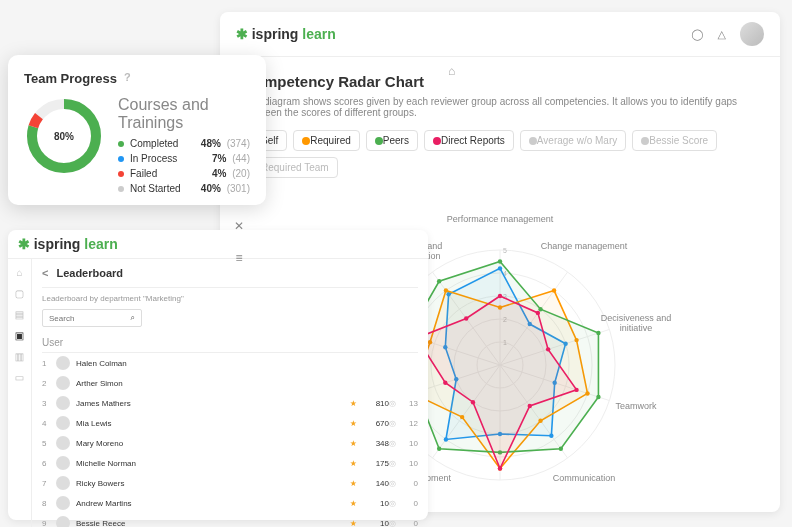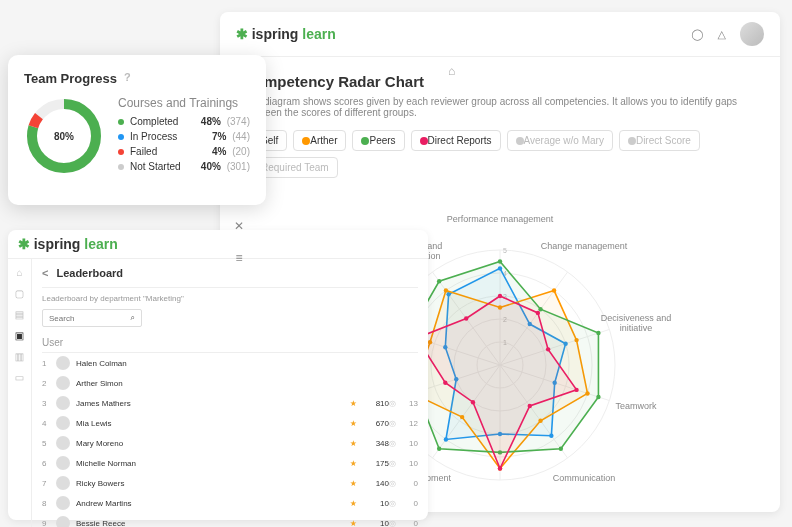--- a/index.html
+++ b/index.html
@@ -26,21 +26,21 @@
 .axis-label{font-size:9px;fill:#888;text-anchor:middle}
 
 
 .progress-card{position:absolute;left:8px;top:55px;width:258px;height:150px;background:#fff;border-radius:10px;box-shadow:0 4px 20px rgba(0,0,0,0.15);padding:16px;z-index:5}
 .progress-title{font-size:13px;font-weight:600;margin-bottom:10px;display:flex;gap:7px}
 .info-icon{color:#bbb;font-size:11px}
 .progress-body{display:flex;gap:14px}
 .donut-wrap{position:relative;width:80px;height:80px}
 .donut-pct{position:absolute;top:50%;left:50%;transform:translate(-50%,-50%);font-size:10px;font-weight:600}
 .progress-legend{flex:1}
-.leg-head{font-size:12px;color:#888;margin-bottom:6px}
+.leg-head{font-size:16px;color:#888;margin-bottom:6px}
 .leg-row{display:flex;align-items:center;font-size:10px;margin-bottom:4px}
 .leg-row .dot{margin-right:6px;width:6px;height:6px}
 .leg-row .val{margin-left:auto;font-weight:600}
 .leg-row .cnt{color:#aaa;margin-left:3px;font-weight:400}
 
 
 .leader-panel{position:absolute;left:8px;top:230px;width:420px;height:290px;background:#fff;border-radius:8px;box-shadow:0 2px 8px rgba(0,0,0,0.08);z-index:1}
 .leader-header{display:flex;align-items:center;padding:6px 10px;border-bottom:1px solid #eee;font-size:10px}
 .leader-body{display:flex}
 .side-rail{width:24px;border-right:1px solid #eee;display:flex;flex-direction:column;align-items:center;gap:10px;padding-top:8px}
@@ -85,37 +85,37 @@
   <div class="radar-body">
     <div class="radar-title">Competency Radar Chart</div>
     <div class="radar-desc">The diagram shows scores given by each reviewer group across all competencies. It allows you to identify gaps between the scores of different groups.</div>
     <div class="legend-row" id="legend-row">
         <div class="chip">
           <span class="dot" style="background:#2196f3"></span>
           <span>Self</span>
         </div>
         <div class="chip">
           <span class="dot" style="background:#ff9800"></span>
-          <span>Arther</span>
+          <span>Required</span>
         </div>
         <div class="chip">
           <span class="dot" style="background:#4caf50"></span>
           <span>Peers</span>
         </div>
         <div class="chip">
           <span class="dot" style="background:#e91e63"></span>
           <span>Direct Reports</span>
         </div>
         <div class="chip muted">
           <span class="dot" style="background:#ccc"></span>
           <span>Average w/o Mary</span>
         </div>
         <div class="chip muted">
           <span class="dot" style="background:#ccc"></span>
-          <span>Direct Score</span>
+          <span>Bessie Score</span>
         </div>
         <div class="chip muted">
           <span class="dot" style="background:#ccc"></span>
           <span>Required Team</span>
         </div>
       </div>
     <svg class="radar-svg" id="radar-svg" width="480" height="340">
         <circle cx="240" cy="175" r="23" fill="none" stroke="#eee" stroke-width="1"></circle>
         <circle cx="240" cy="175" r="46" fill="none" stroke="#eee" stroke-width="1"></circle>
         <circle cx="240" cy="175" r="69" fill="none" stroke="#eee" stroke-width="1"></circle>

